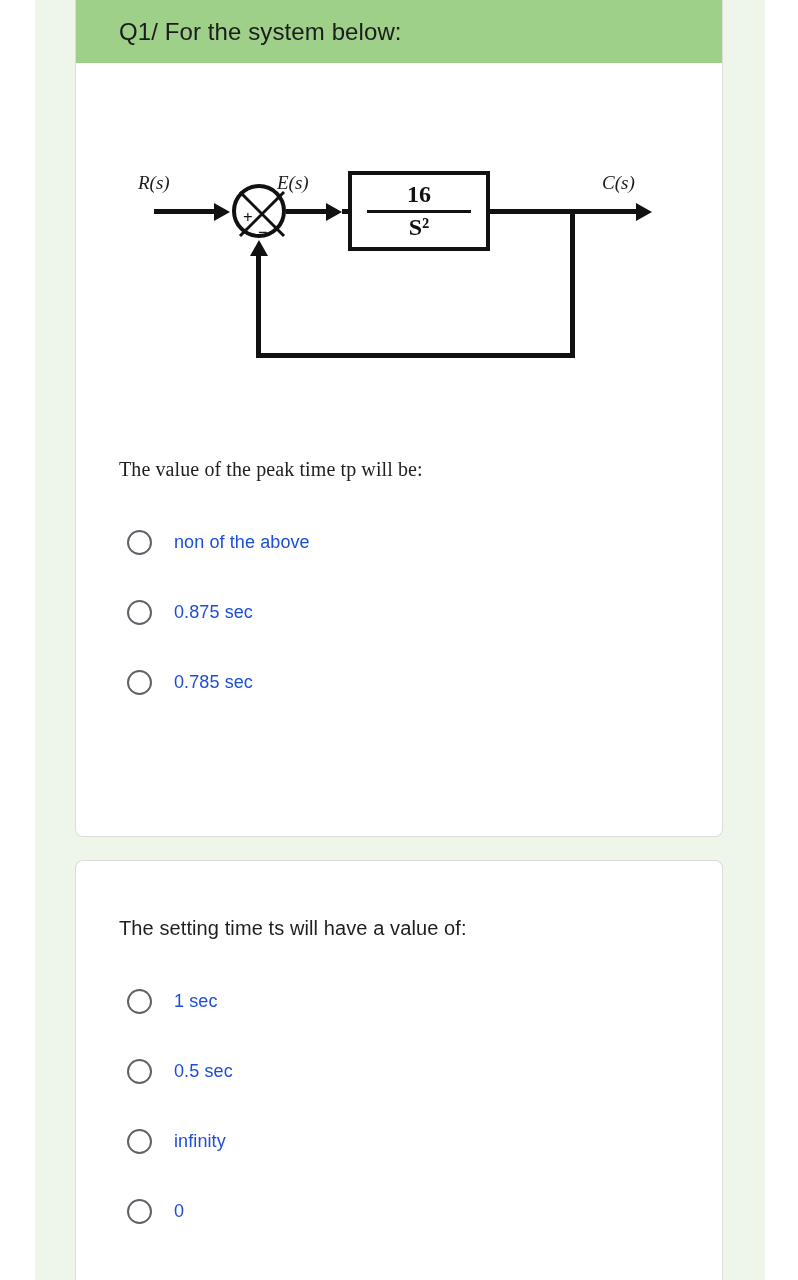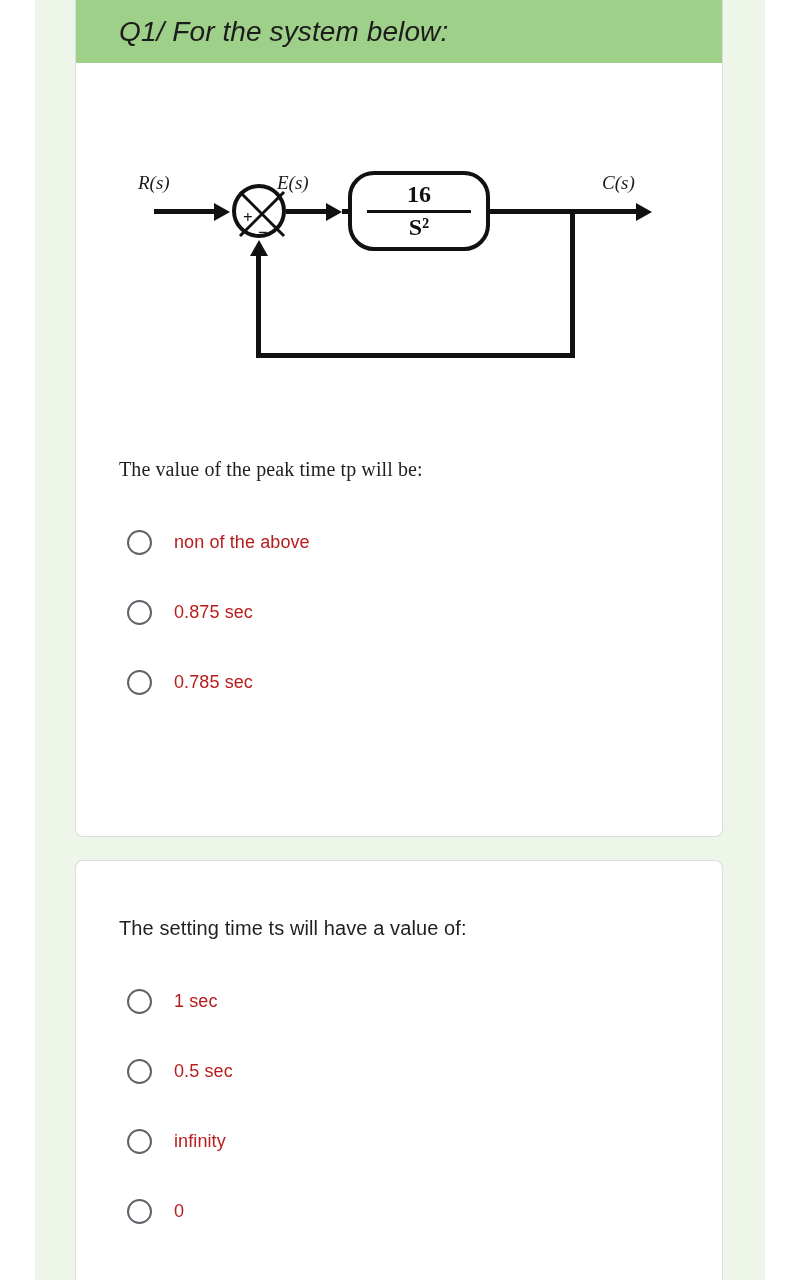--- a/index.html
+++ b/index.html
@@ -63,24 +63,23 @@
 
   .card-header-green {
     width: 100%;
     height: 63px;
     background: #9ed089;
     display: flex;
     align-items: center;
     padding-left: 43px;
   }
   .card-header-green .title {
-    font-size: 28px;
+    font-size: 24px;
     color: #1c1c1c;
     letter-spacing: 0.1px;
-    font-style: italic;
   }
 
   
   .diagram-wrap {
     position: relative;
     width: 100%;
     height: 375px;
   }
   .diagram {
     position: absolute;
@@ -108,21 +107,21 @@
     width: 25px; height: 25px;
     min-width: 25px;
     border: 2px solid #5f6368;
     border-radius: 50%;
     background: #ffffff;
     margin-left: 8px;
   }
   .option-label {
     margin-left: 22px;
     font-size: 18px;
-    color: #b91c1c;
+    color: #1d4ed8;
     letter-spacing: 0.1px;
   }
 
   
   .d-line { position: absolute; background: #111111; }
   .d-h { height: 5px; }
   .d-v { width: 5px; }
 
   .arrow-r {
     position: absolute;
@@ -230,21 +229,21 @@
           <span class="sum-sign" style="left:7px; top:21px;">+</span>
           <span class="sum-sign" style="left:22px; top:36px;">−</span>
         </div>
 
         <span class="sig-label" style="left:141px; top:14px;">E(s)</span>
 
         <div class="d-line d-h" style="left:150px; top:51px; width:46px;"></div>
         <div class="arrow-r" style="left:190px; top:45px;"></div>
         <div class="d-line d-h" style="left:206px; top:51px; width:6px;"></div>
 
-        <div class="tf-box" style="left:212px; top:13px;border-radius:26px;">
+        <div class="tf-box" style="left:212px; top:13px;">
           <div class="tf-frac">
             <span class="tf-num">16</span>
             <span class="tf-bar"></span>
             <span class="tf-den">S²</span>
           </div>
         </div>
 
         <div class="d-line d-h" style="left:354px; top:51px; width:152px;"></div>
         <div class="arrow-r" style="left:500px; top:45px;"></div>
 

